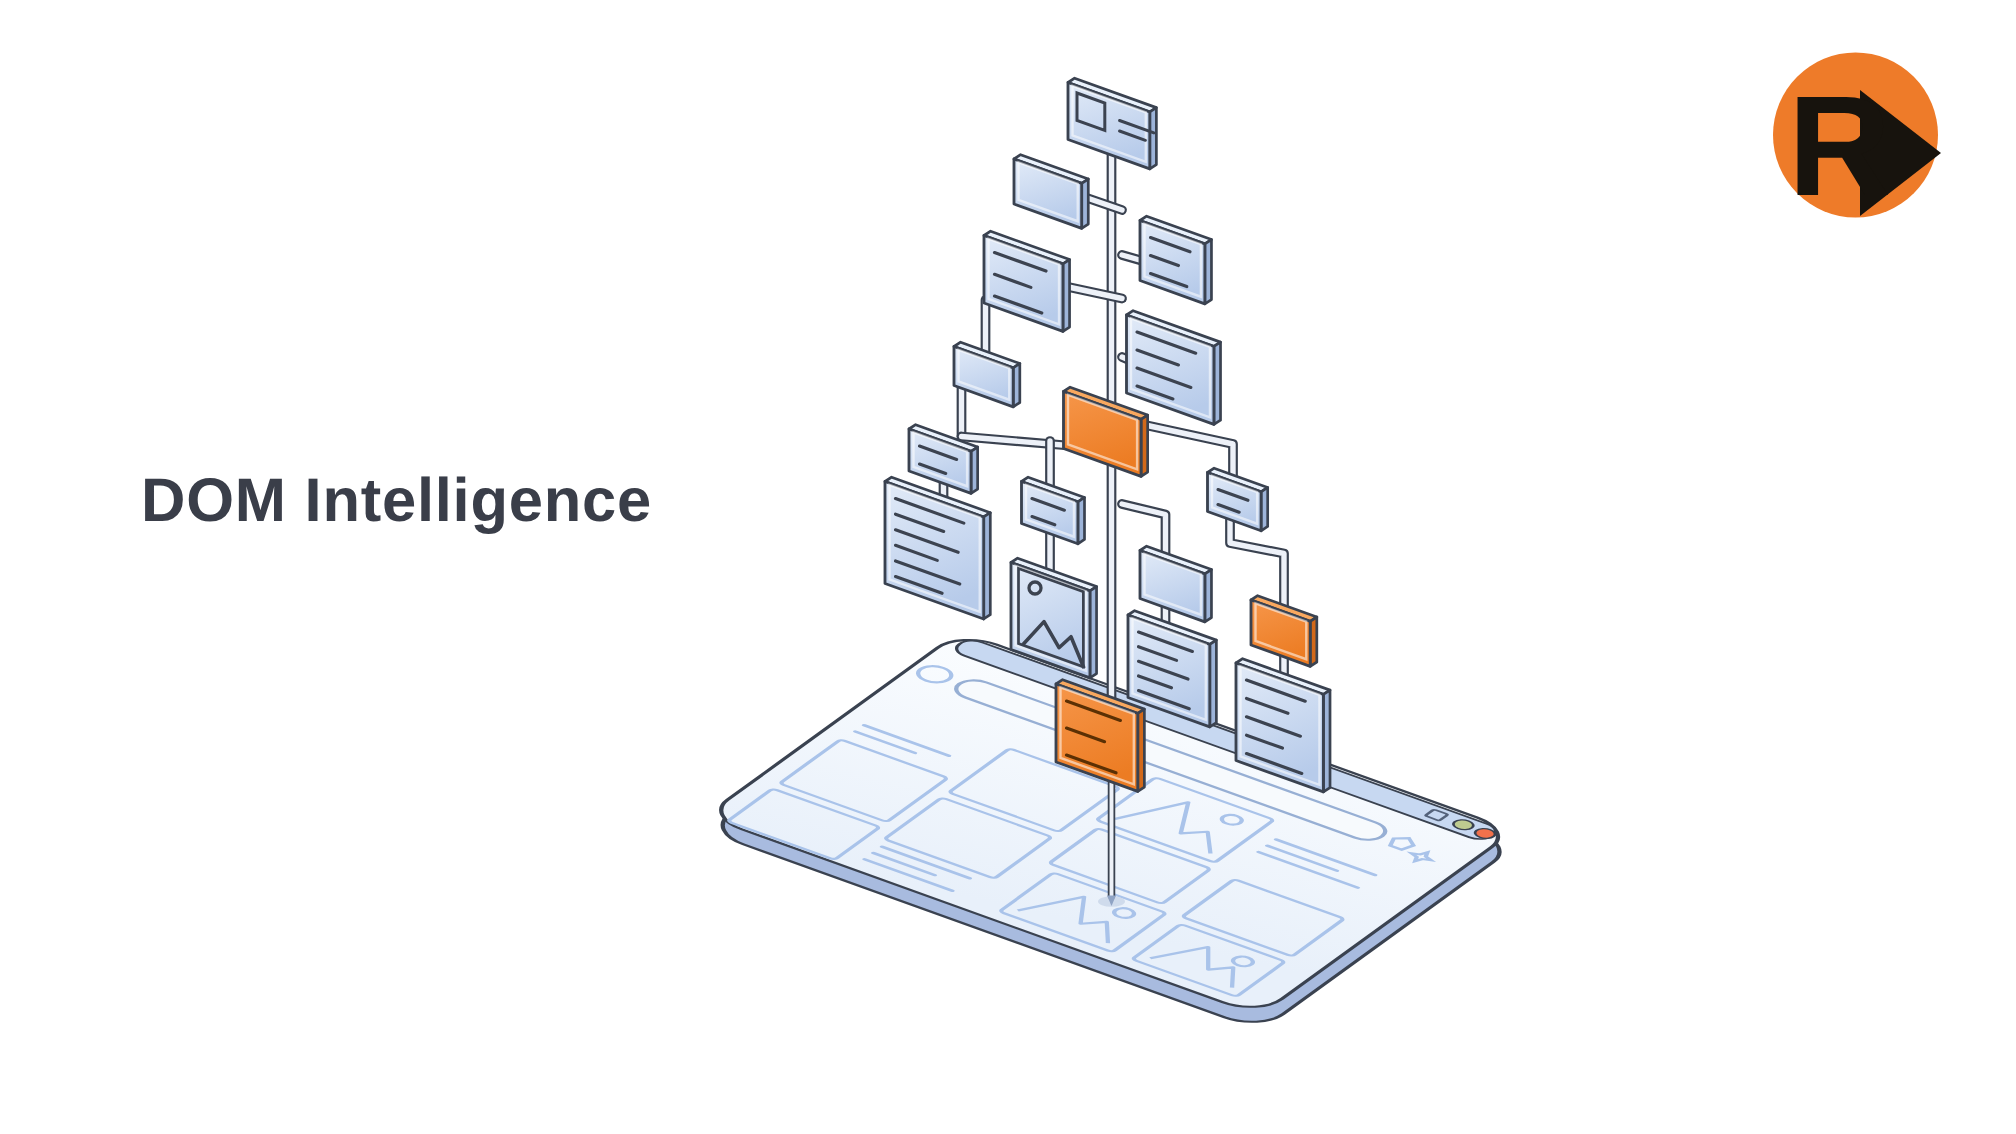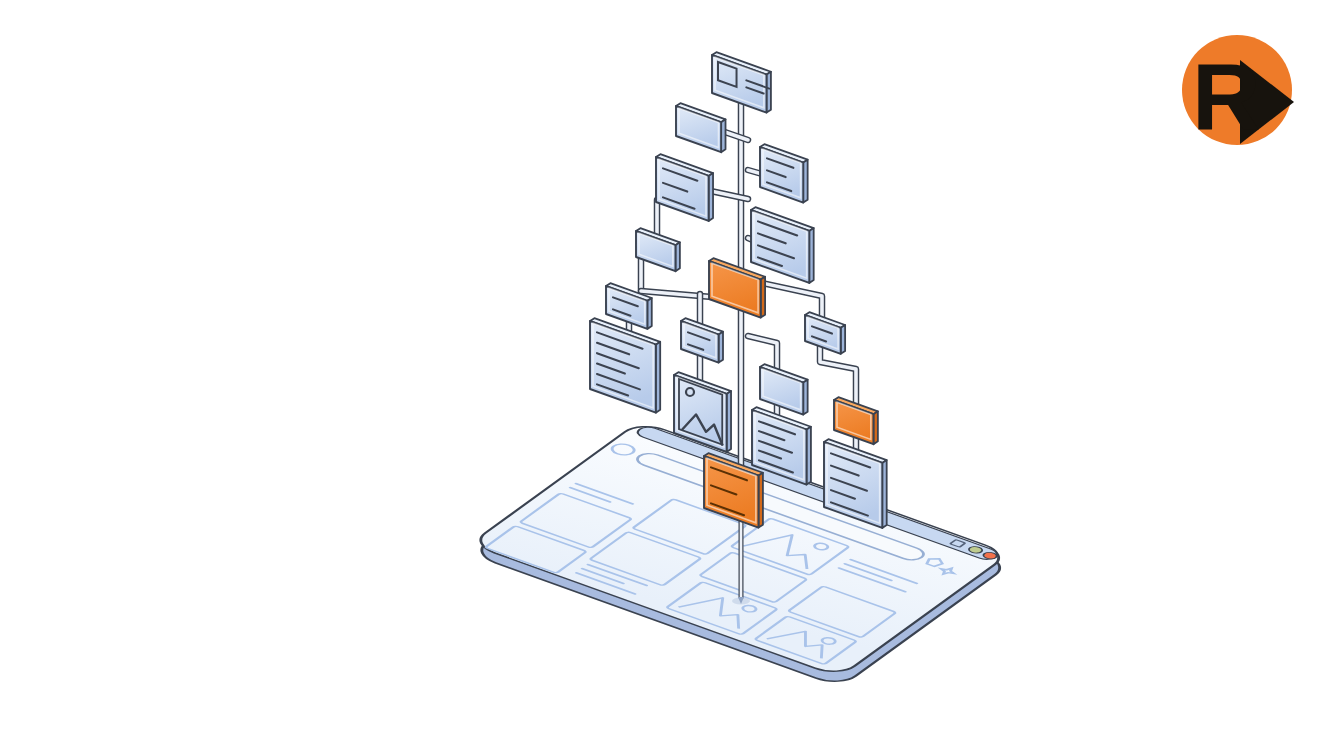--- a/index.html
+++ b/index.html
@@ -7,20 +7,21 @@
          font-family:"Liberation Sans", sans-serif;background:#ffffff;}
   .title{position:absolute;left:94px;top:310px;font-size:41px;font-weight:bold;
          letter-spacing:0.5px;color:#3a3e49;}
   .logo{position:absolute;left:1180px;top:33px;width:116px;height:116px;}
   #illu{position:absolute;left:0;top:0;}
 </style>
 </head>
 <body>
 
 <div class="stage">
+  <div class="title">DOM Intelligence</div>
 
   <svg class="logo" viewBox="1180 33 116 116" width="116" height="116">
     <circle cx="1237" cy="90" r="55" fill="#ee7b29"></circle>
     <polygon points="1240,60 1294,102 1240,144" fill="#17130d"></polygon>
     <text x="1192" y="130" font-size="95" font-weight="bold" fill="#17130d" font-family="Liberation Sans, sans-serif">R</text>
   </svg>
 
   <svg id="illu" width="1344" height="756" viewBox="0 0 1344 756">
       <defs>
         <linearGradient id="gBlue" x1="0" y1="0" x2="0.3" y2="1">

